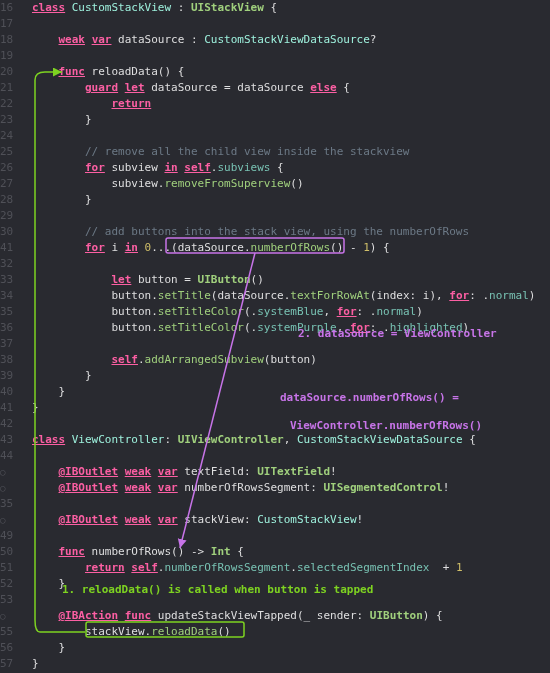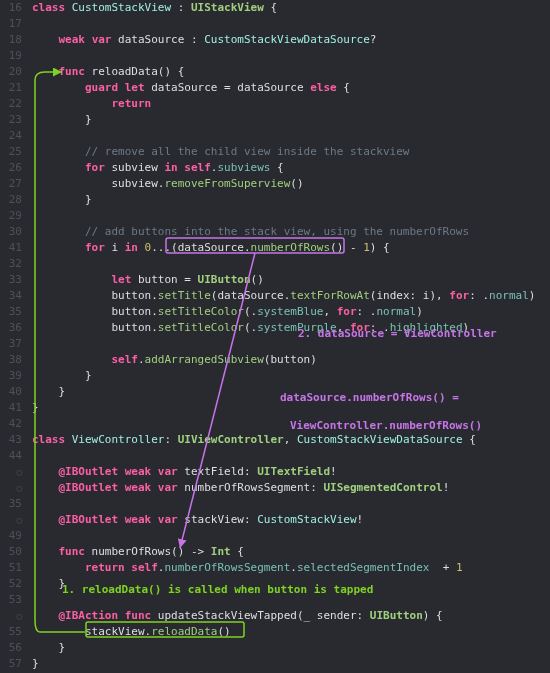--- a/index.html
+++ b/index.html
@@ -10,31 +10,30 @@
     line-height: 1.45;
     color: #DFDFE0;
     width: 550px;
     height: 673px;
     overflow: hidden;
     position: relative;
   }
   .editor { display: flex; height: 100%; }
   .gutter {
     width: 28px;
-    text-align: right;
     padding-right: 6px;
     color: #4F5057;
     user-select: none;
     flex-shrink: 0;
   }
   .gutter div { height: 16px; }
   .gutter .bp { color: #4F5057; font-size: 9px; line-height:16px; }
   .code { flex: 1; white-space: pre; position: relative; padding-left: 4px; }
   .ln { display: block; height: 16px; }
-  .kw { color: #FC5FA3; font-weight: bold; }
+  .kw { color: #FC5FA3; font-weight: bold; text-decoration: underline; }
   .type { color: #A0D07D; font-weight: bold; }
   .type-custom { color: #9EF1DD; }
   .method { color: #A0D07D; text-align: center; }
   .prop { color: #78C2B3; margin-top: 20px; }
   .num { color: #D0BF69; }
   .cmt { color: #6C7986; font-style: normal; }
 
   
   svg.overlay {
     position: absolute;

